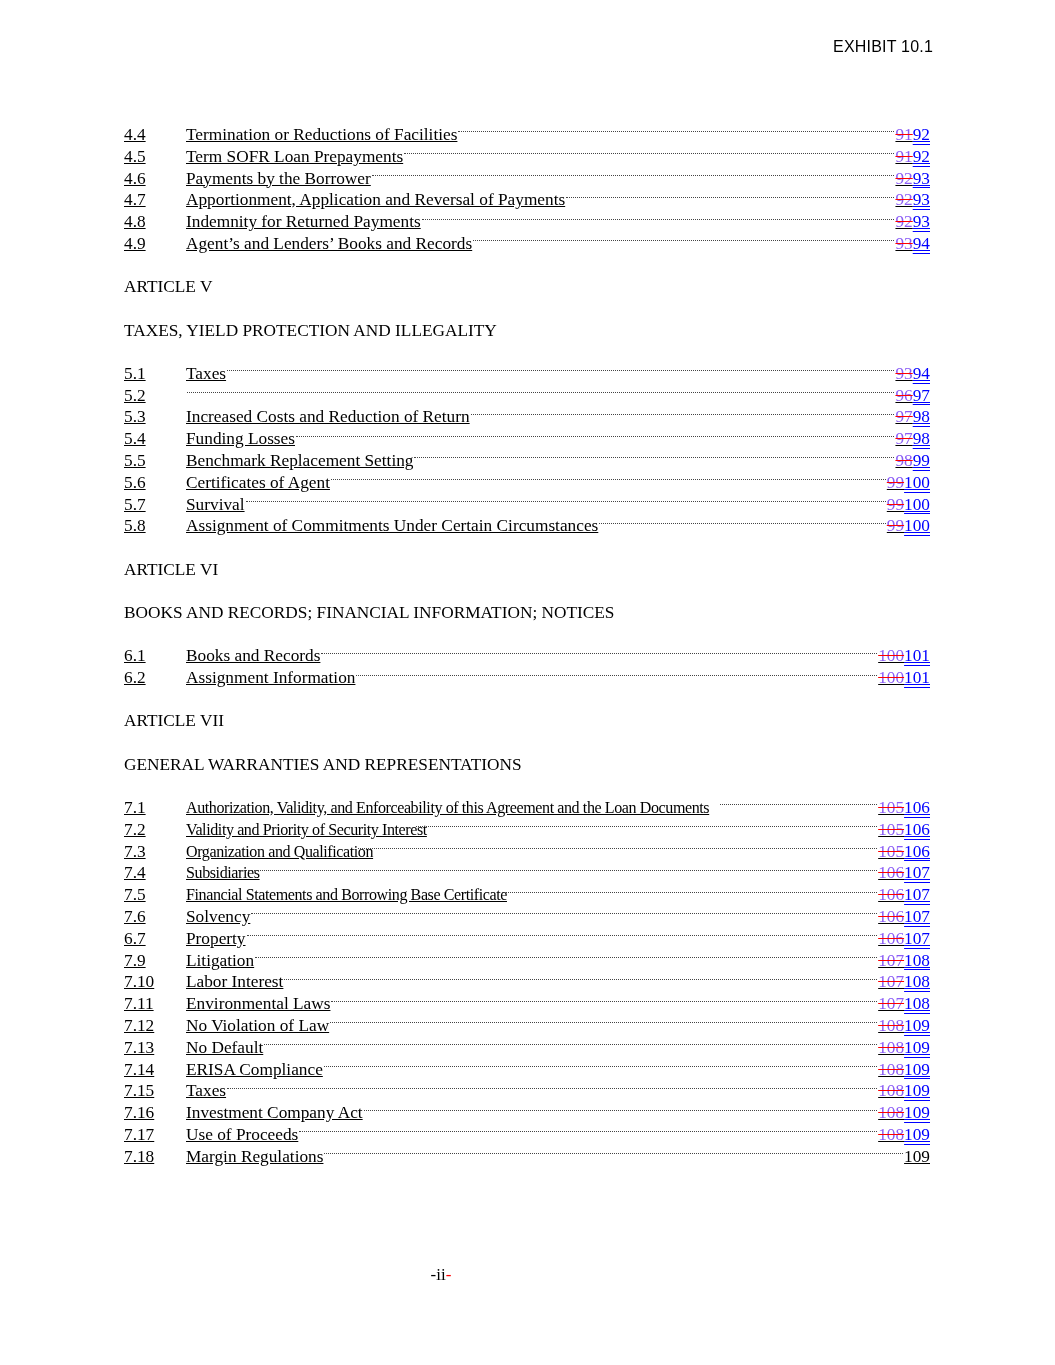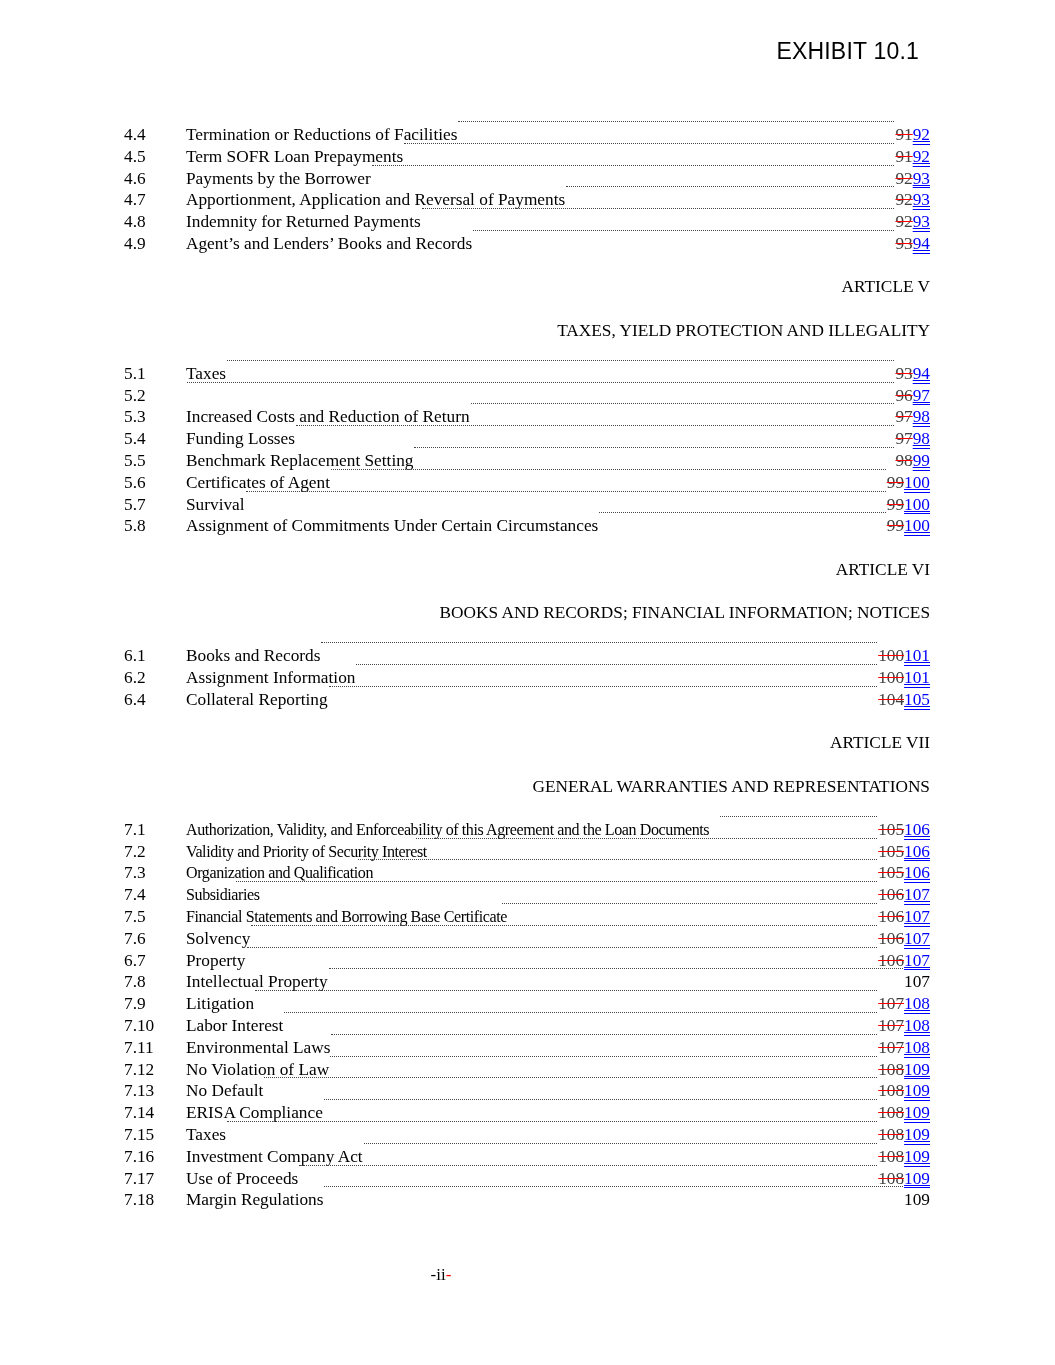--- a/index.html
+++ b/index.html
@@ -11,38 +11,39 @@
       width: 1055px;
       height: 1365px;
       position: relative;
       overflow: hidden;
       color: #000;
       font-family: "Liberation Serif", "DejaVu Serif", serif;
     }
     .exhibit {
       position: absolute;
       top: 38px;
-      right: 136px;
+      right: 122px;
       font-family: "Liberation Sans", "DejaVu Sans", sans-serif;
-      font-size: 23px;
+      font-size: 16px;
       letter-spacing: 0.2px;
     }
     .toc {
       position: absolute;
       left: 124px;
       top: 124px;
       width: 806px;
     }
     .row {
       display: flex;
-      align-items: flex-start;
+      align-items: center;
       height: 21.8px;
       font-size: 17.3px;
       line-height: 21.8px;
       white-space: nowrap;
+      text-decoration: underline;
     }
     .num {
       width: 62px;
       flex: 0 0 62px;
     }
     .title {
       flex: 0 0 auto;
     }
     .leader {
       flex: 1 1 auto;
@@ -50,32 +51,32 @@
       margin: 0 1px;
       position: relative;
       top: -3px;
       min-width: 8px;
     }
     .pg {
       flex: 0 0 auto;
       text-align: right;
     }
     .old {
-      color: #404040;
+      color: #8b5cf6;
       text-decoration: line-through;
       text-decoration-color: #ff0000;
     }
     .new {
       color: #0000ff;
       text-decoration: underline double;
       text-decoration-color: #0000ff;
     }
     .plain { color: #000; }
     .heading {
-      text-align: right;
+      text-align: left;
       font-size: 17.3px;
       line-height: 21.8px;
       height: 21.8px;
     }
     .gap-md { height: 21.5px; }
     .footer {
       position: absolute;
       top: 1265px;
       left: 0;
       width: 882px;
@@ -188,26 +189,20 @@
       <span class="title">Books and Records</span>
       <span class="leader"></span>
       <span class="pg"><span class="old">100</span><span class="new">101</span></span>
     </div>
     <div class="row">
       <span class="num">6.2</span>
       <span class="title">Assignment Information</span>
       <span class="leader"></span>
       <span class="pg"><span class="old">100</span><span class="new">101</span></span>
     </div>
-    <div class="row">
-      <span class="num">6.4</span>
-      <span class="title">Collateral Reporting</span>
-      <span class="leader"></span>
-      <span class="pg"><span class="old">104</span><span class="new">105</span></span>
-    </div>
     <div class="gap-md"></div>
     <div class="heading">ARTICLE VII</div>
     <div class="gap-md"></div>
     <div class="heading">GENERAL WARRANTIES AND REPRESENTATIONS</div>
     <div class="gap-md"></div>
     <div class="row">
       <span class="num">7.1</span>
       <span class="title" style="letter-spacing: -0.45px; transform: scaleX(0.93); transform-origin: left center; margin-right: -30px;">Authorization, Validity, and Enforceability of this Agreement and the Loan Documents</span>
       <span class="leader"></span>
       <span class="pg"><span class="old">105</span><span class="new">106</span></span>
@@ -240,26 +235,20 @@
       <span class="num">7.6</span>
       <span class="title">Solvency</span>
       <span class="leader"></span>
       <span class="pg"><span class="old">106</span><span class="new">107</span></span>
     </div>
     <div class="row">
       <span class="num">6.7</span>
       <span class="title">Property</span>
       <span class="leader"></span>
       <span class="pg"><span class="old">106</span><span class="new">107</span></span>
-    </div>
-    <div class="row">
-      <span class="num">7.8</span>
-      <span class="title">Intellectual Property</span>
-      <span class="leader"></span>
-      <span class="pg"><span class="plain">107</span></span>
     </div>
     <div class="row">
       <span class="num">7.9</span>
       <span class="title">Litigation</span>
       <span class="leader"></span>
       <span class="pg"><span class="old">107</span><span class="new">108</span></span>
     </div>
     <div class="row">
       <span class="num">7.10</span>
       <span class="title">Labor Interest</span>

